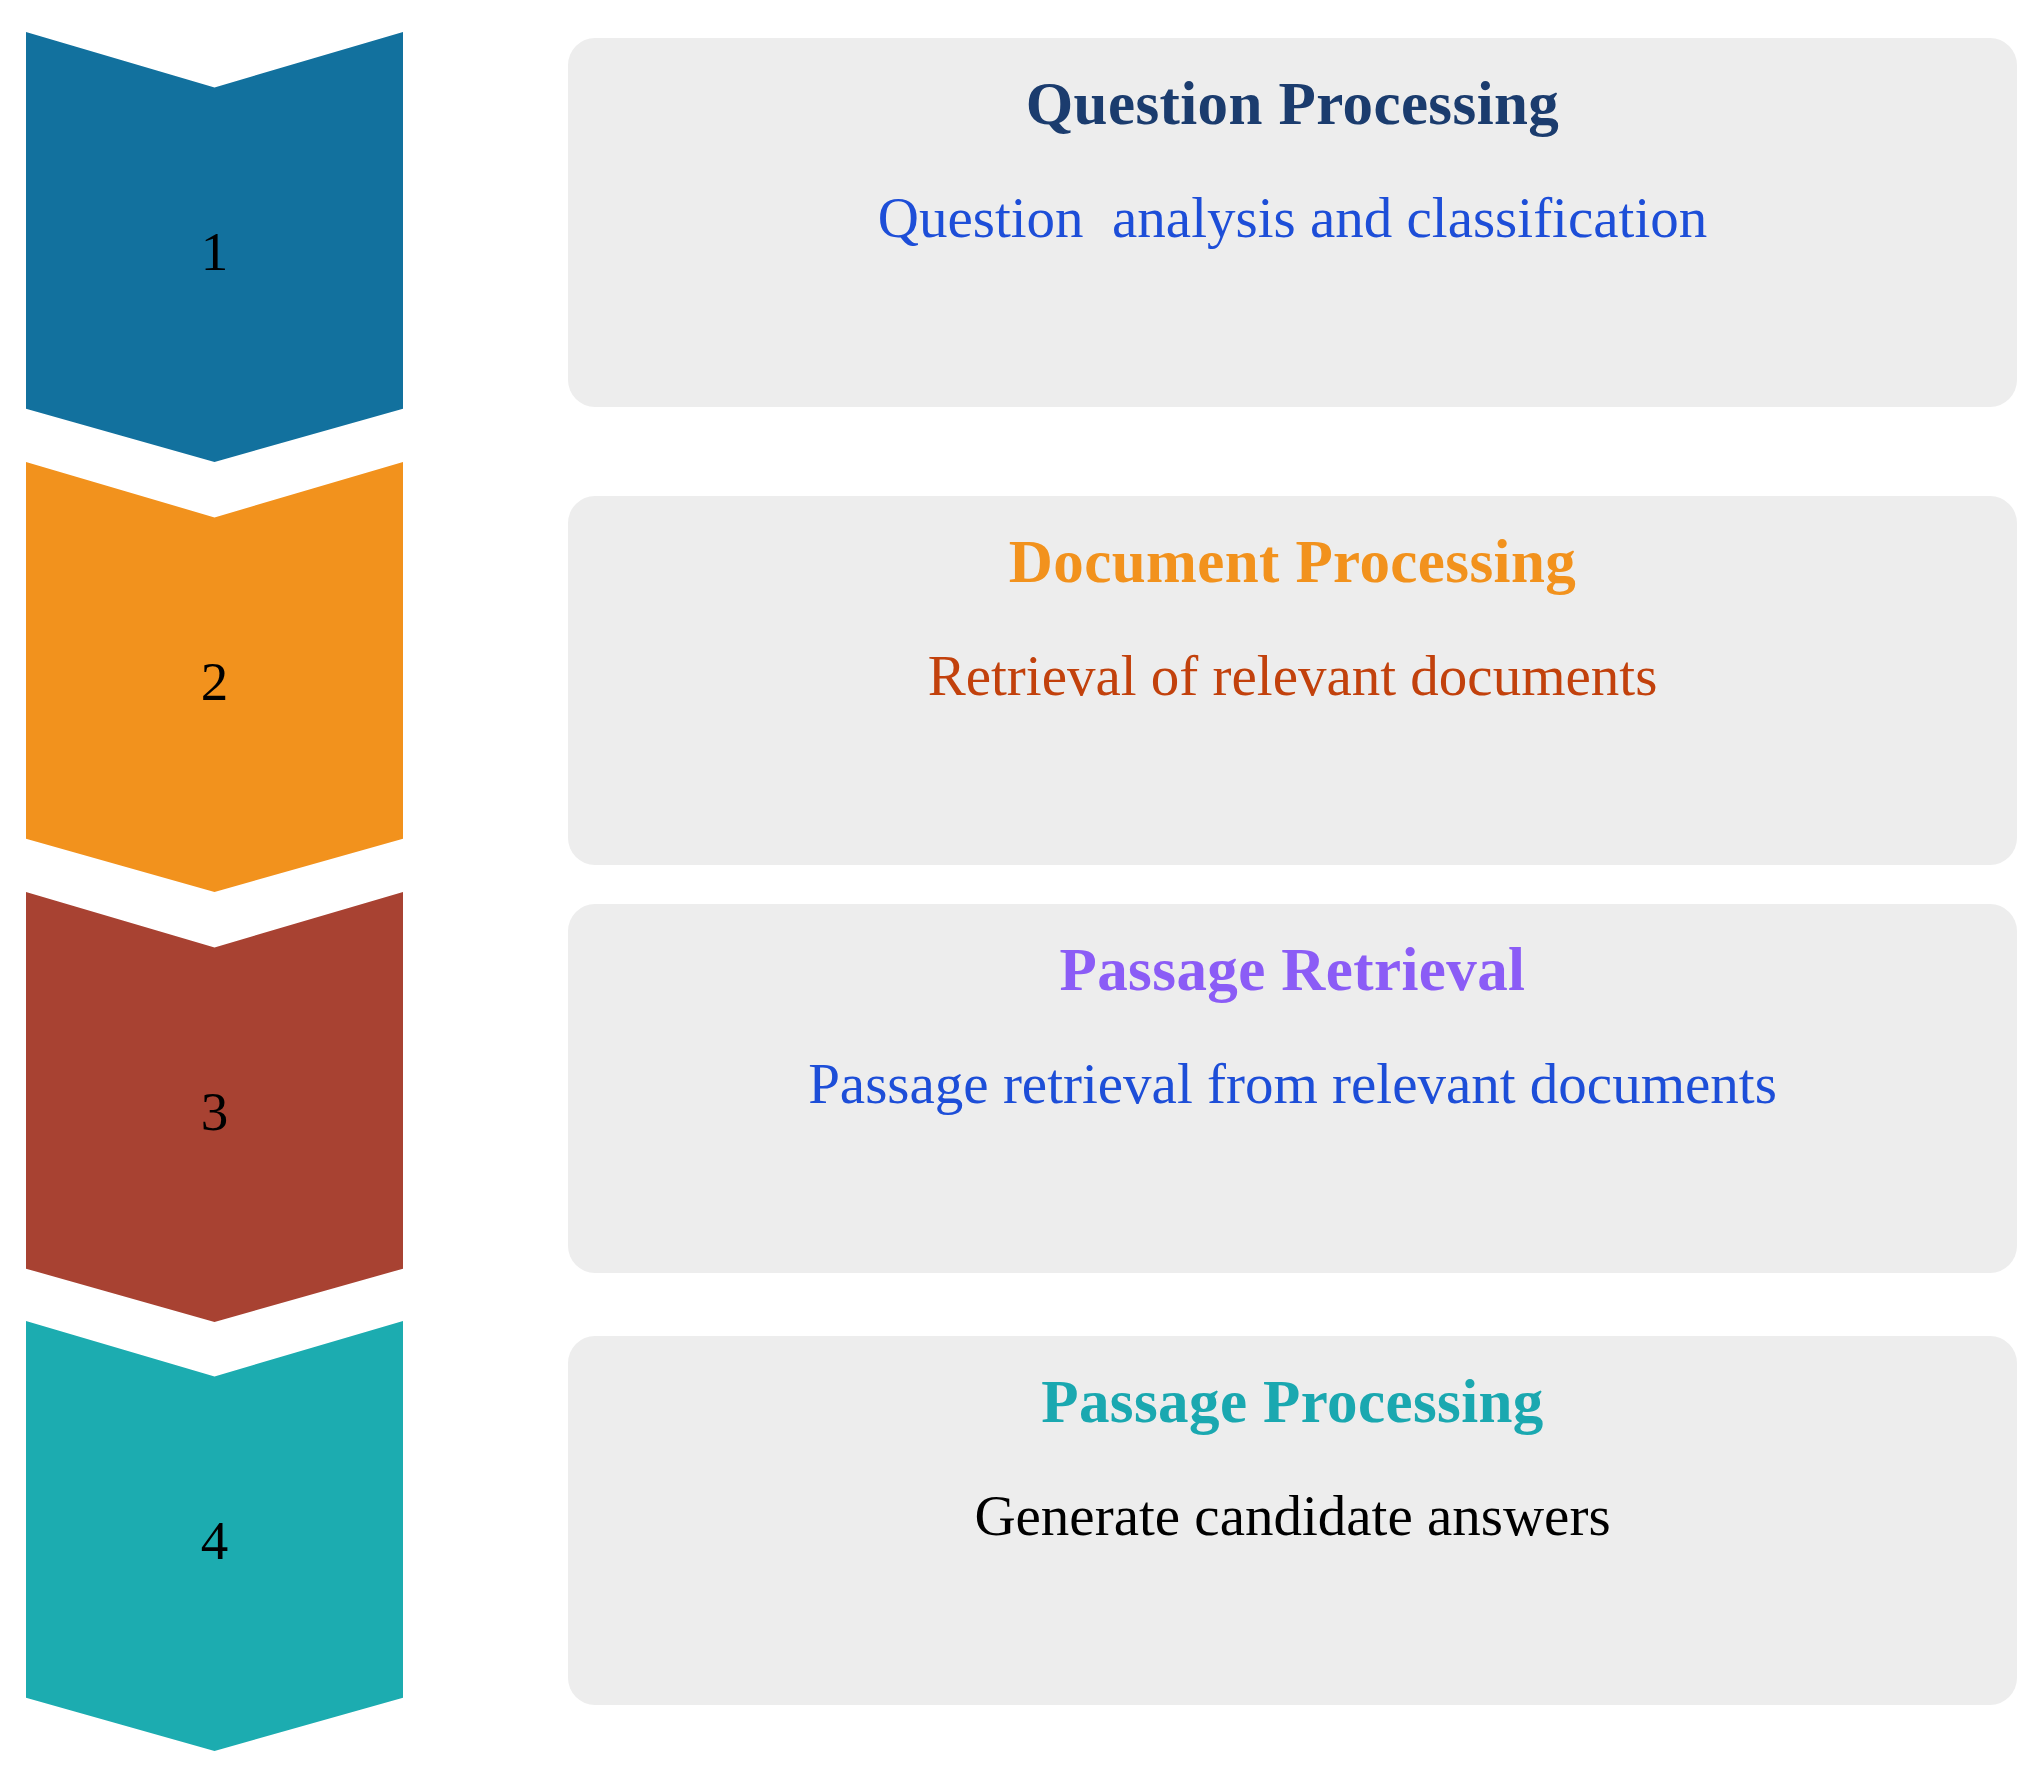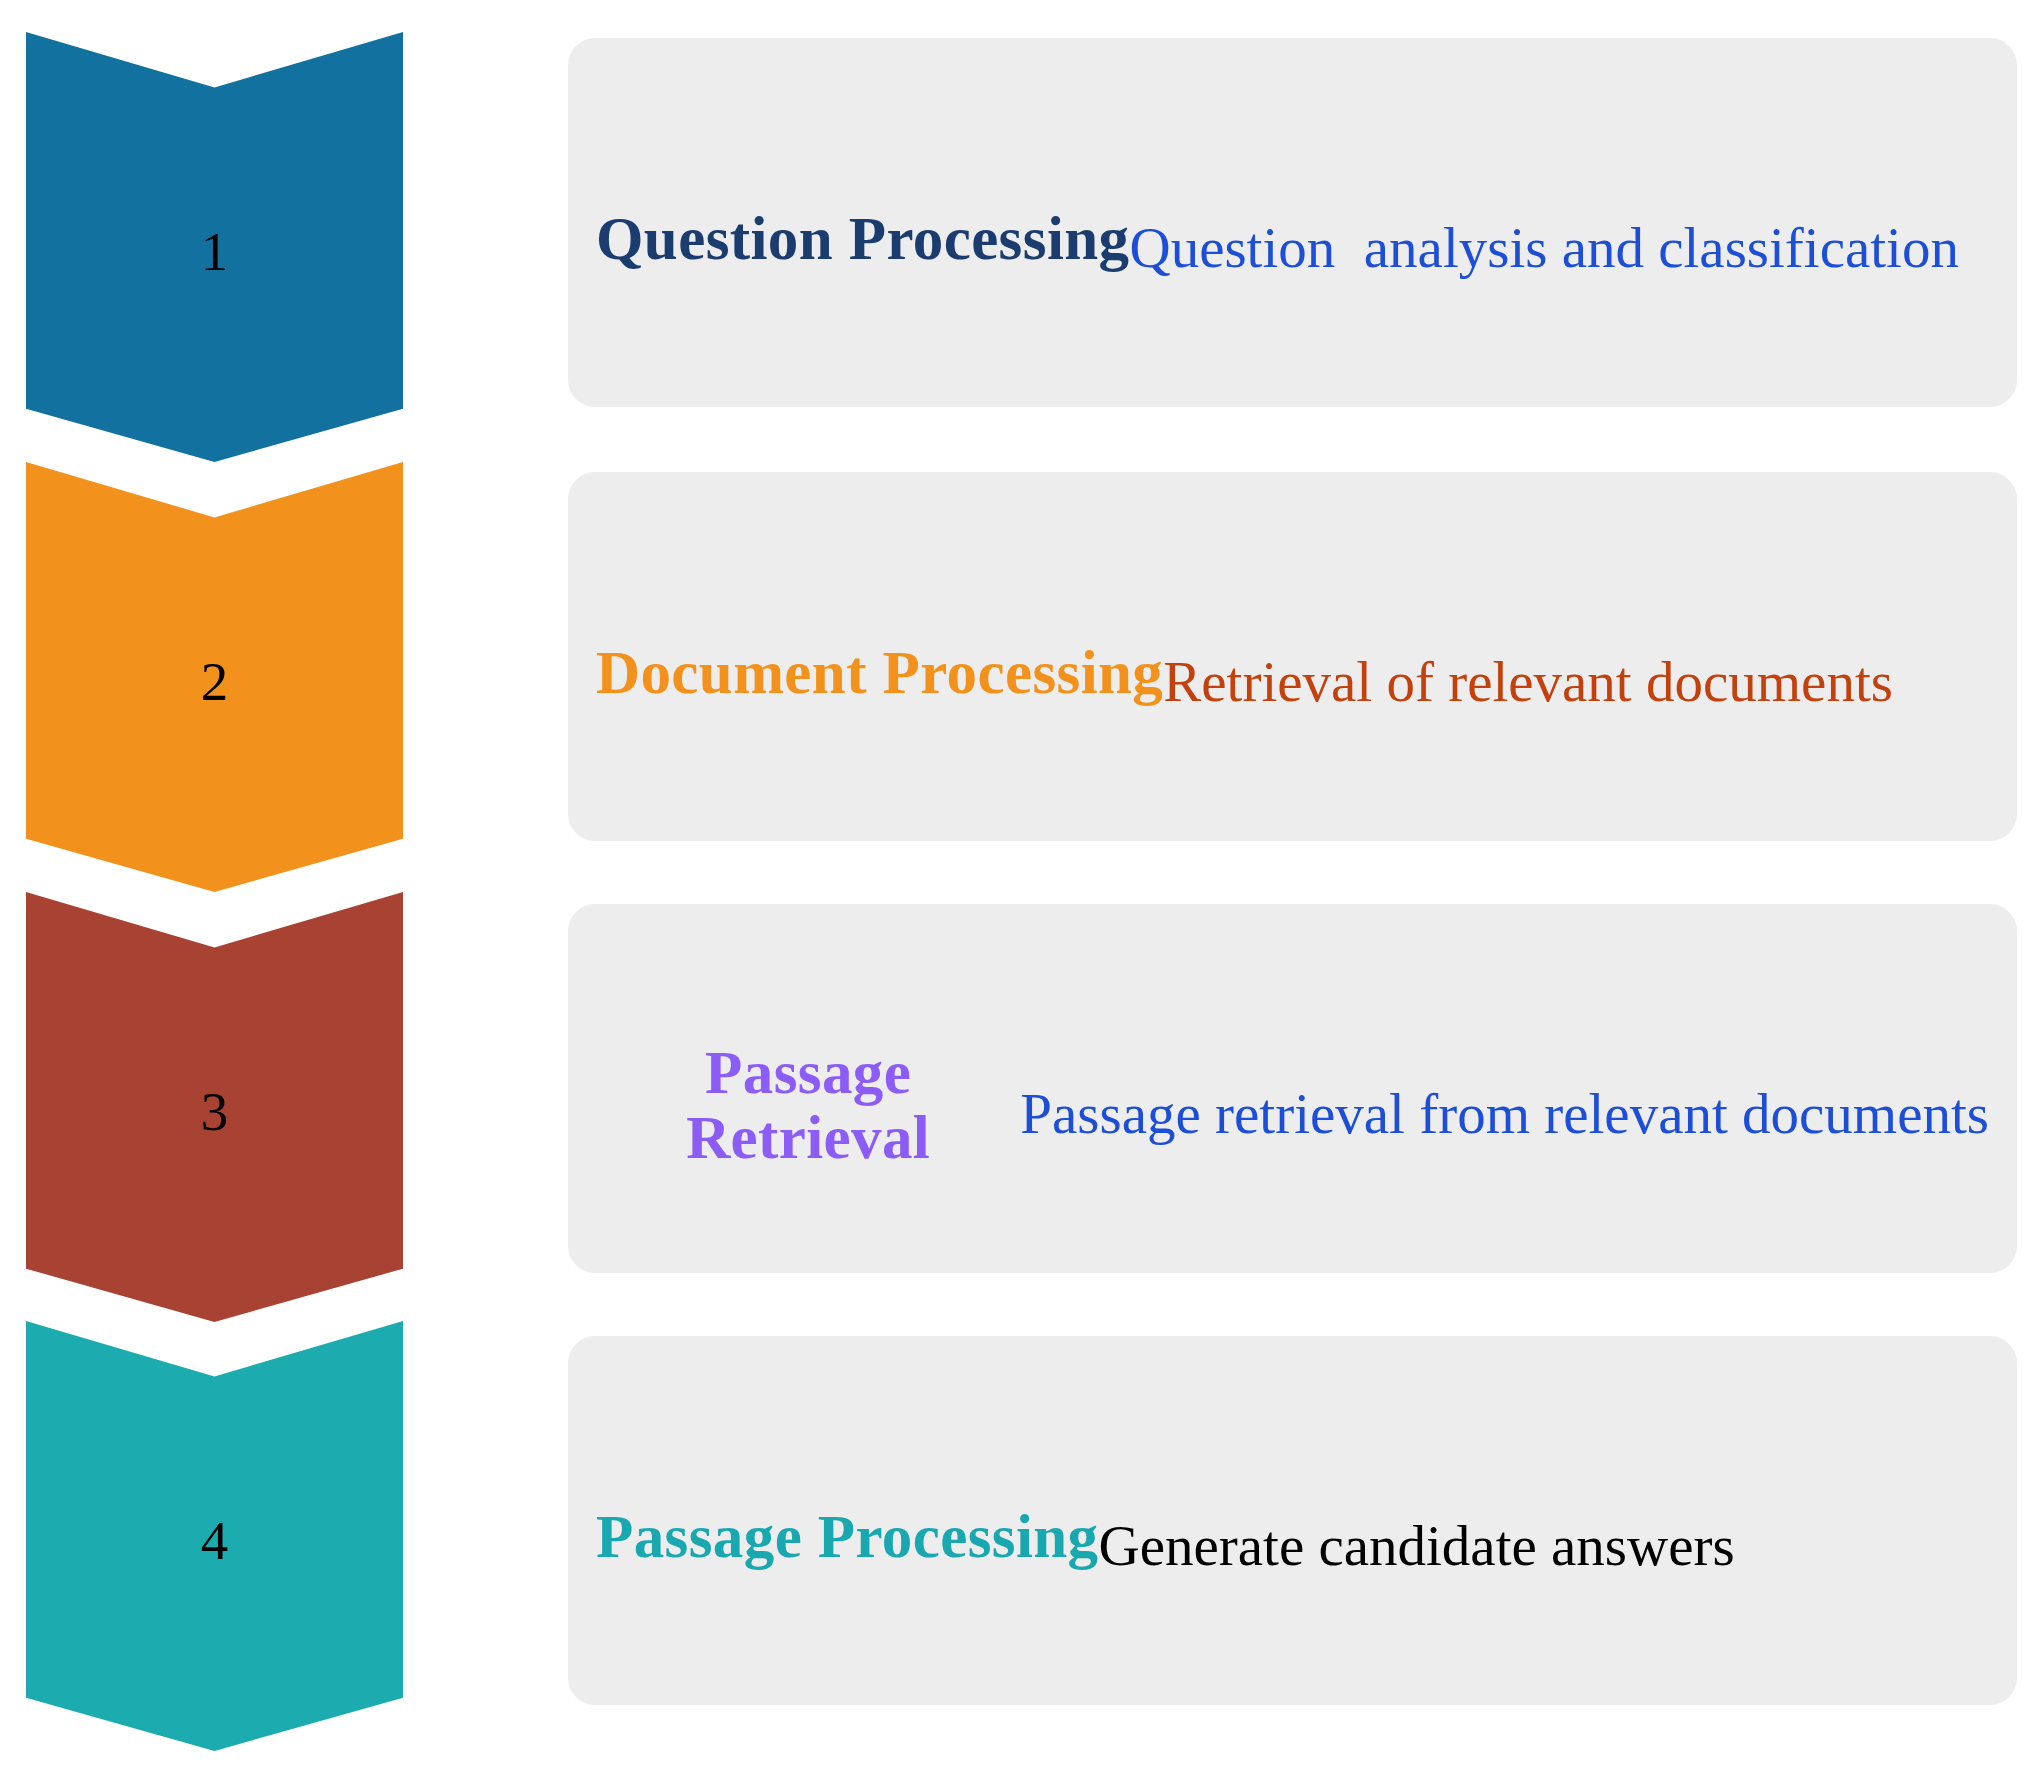--- a/index.html
+++ b/index.html
@@ -55,24 +55,25 @@
   .panel {
     position: absolute;
     left: 568px;
     width: 1449px;
     height: 369px;
     background: #ededed;
     border-radius: 27px;
     box-sizing: border-box;
     padding: 0 28px;
     display: flex;
+    flex-direction: column;
     align-items: center;
   }
   .p1 { top: 38px; }
-  .p2 { top: 472px; }
+  .p2 { top: 496px; }
   .p3 { top: 904px; }
   .p4 { top: 1336px; }
 
   .panel-heading {
     font-weight: bold;
     font-size: 61px;
     line-height: 1.05;
     text-align: center;
     margin-top: 34px;
     letter-spacing: 0.4px;

